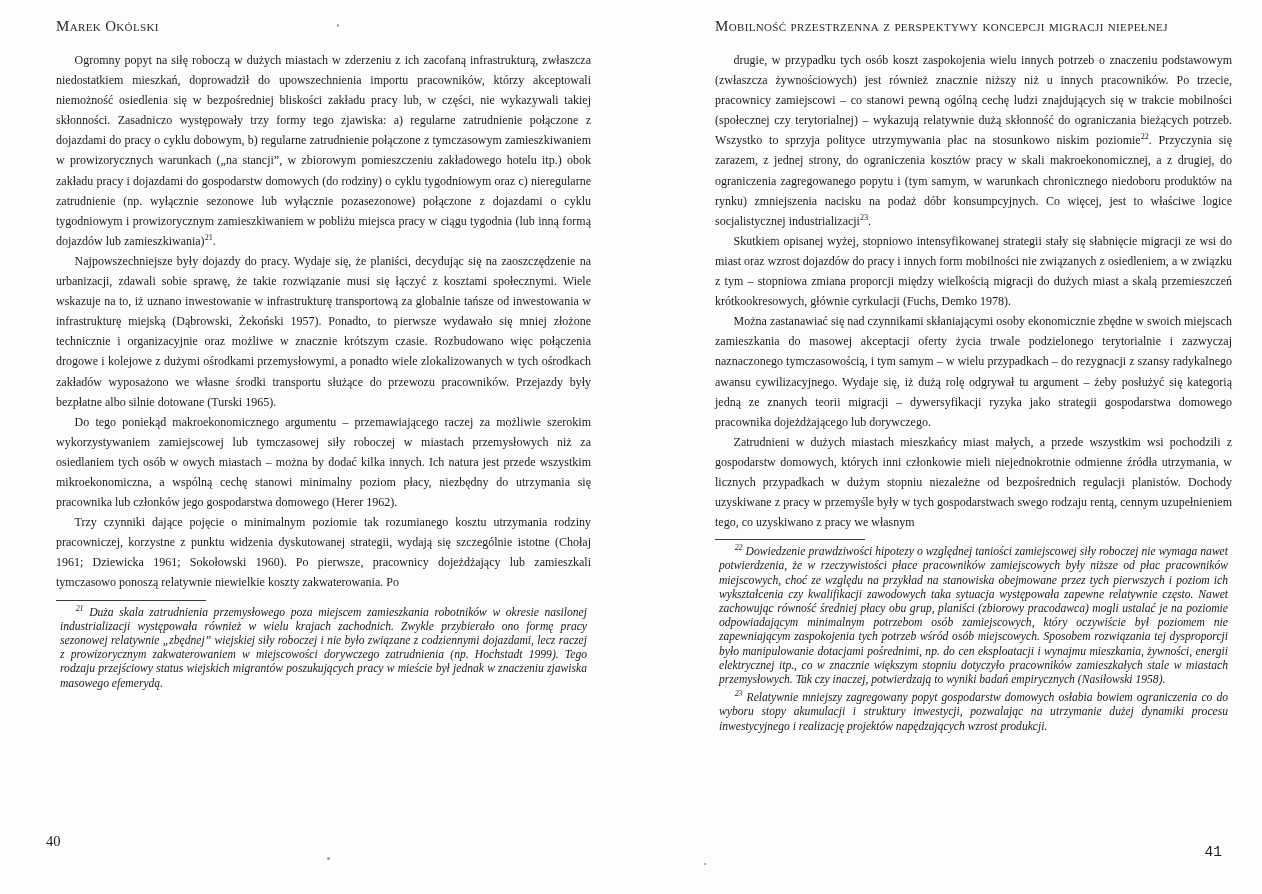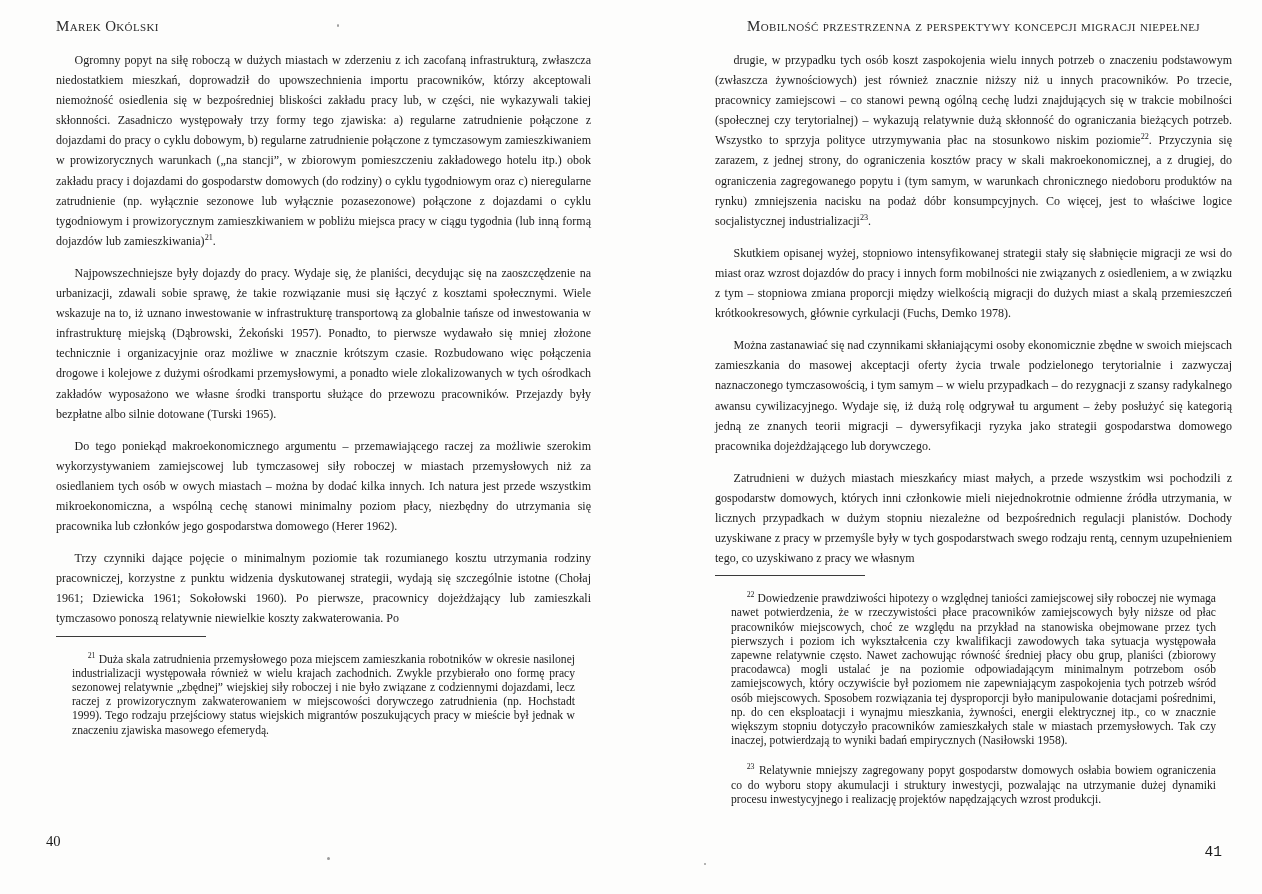--- a/index.html
+++ b/index.html
@@ -35,53 +35,54 @@
   .runhead {
     font-variant: small-caps;
     font-size: 15px;
     letter-spacing: 0.35px;
     color: #2a2a2a;
     white-space: nowrap;
     height: 16px;
     line-height: 16px;
   }
   .runhead-left  { text-align: left; }
-  .runhead-right { text-align: center; }
+  .runhead-right { text-align: left; }
 
   
   .body-col {
     margin-top: 16px;
     width: 100%;
   }
   .para {
     margin: 0;
     text-align: justify;
     text-justify: inter-word;
     font-size: 12px;
     line-height: 20.1px;
     text-indent: 1.55em;
     hyphens: manual;
   }
-  .para + .para { margin-top: 12px; }
+  .para + .para { margin-top: 0; }
 
   
   .fn-rule {
     border: 0;
     border-top: 1px solid #3a3a3a;
     width: 150px;
     margin: 7px 0 5px 0;
   }
   .footnotes {
     font-size: 11.6px;
     line-height: 14.2px;
     text-align: justify;
   }
   .footnote {
-    margin: 16px;
+    margin: 4px;
     text-indent: 1.35em;
+    font-style: italic;
   }
   .footnote + .footnote { margin-top: 0; }
   sup {
     font-size: 0.68em;
     vertical-align: super;
     line-height: 0;
   }
 
   
   .folio {

